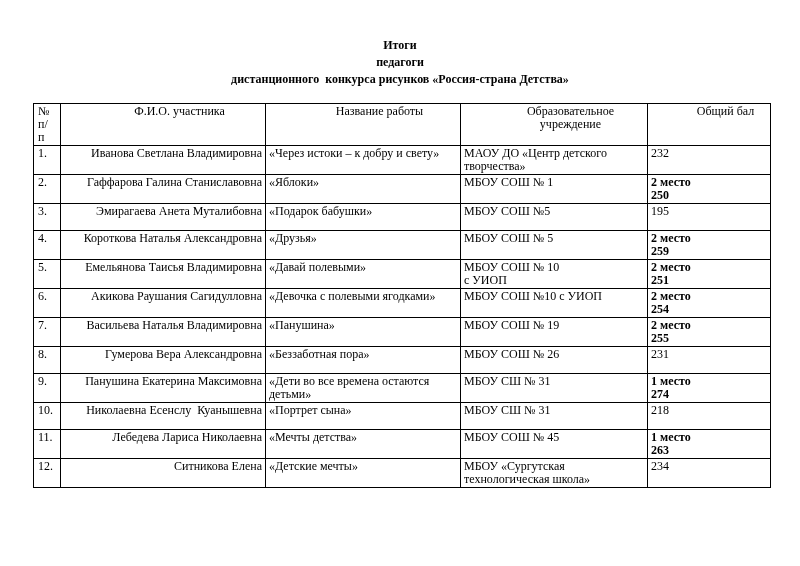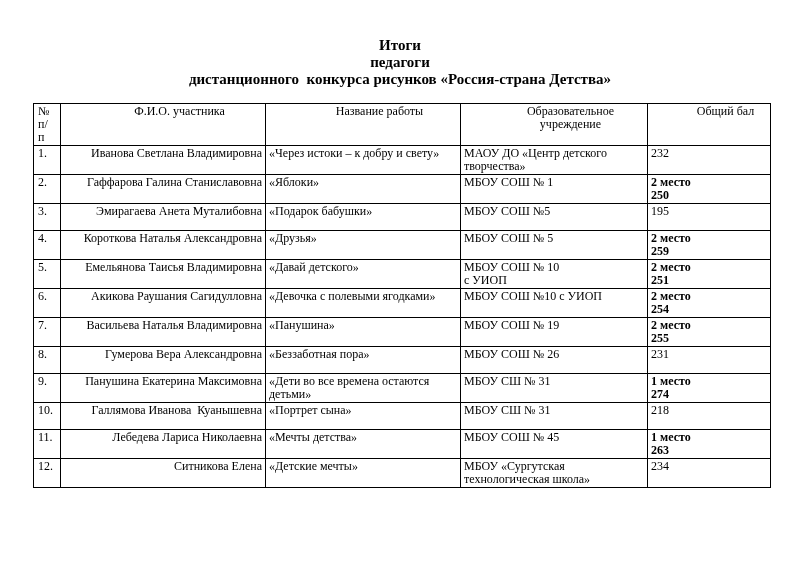--- a/index.html
+++ b/index.html
@@ -12,21 +12,21 @@
     font-family: "Liberation Serif", serif;
     overflow: hidden;
   }
   .title-block {
     position: absolute;
     top: 37px;
     left: 0;
     width: 100%;
     text-align: center;
     font-weight: bold;
-    font-size: 15px;
+    font-size: 12px;
     line-height: 17px;
   }
   .title-line { white-space: pre-wrap; }
   table.results {
     position: absolute;
     left: 33px;
     top: 103px;
     width: 737px;
     border-collapse: collapse;
     table-layout: fixed;
@@ -124,21 +124,21 @@
     <td class="name">Короткова Наталья Александровна</td>
     <td class="work">«Друзья»</td>
     <td class="org">МБОУ СОШ № 5</td>
     <td class="score bold">2 место
 259</td>
   </tr>
 
   <tr class="data-row">
     <td class="num">5.</td>
     <td class="name">Емельянова Таисья Владимировна</td>
-    <td class="work">«Давай детского»</td>
+    <td class="work">«Давай полевыми»</td>
     <td class="org">МБОУ СОШ № 10
 с УИОП</td>
     <td class="score bold">2 место
 251</td>
   </tr>
 
   <tr class="data-row">
     <td class="num">6.</td>
     <td class="name">Акикова Раушания Сагидулловна</td>
     <td class="work">«Девочка с полевыми ягодками»</td>
@@ -169,21 +169,21 @@
     <td class="name">Панушина Екатерина Максимовна</td>
     <td class="work">«Дети во все времена остаются
 детьми»</td>
     <td class="org">МБОУ СШ № 31</td>
     <td class="score bold">1 место
 274</td>
   </tr>
 
   <tr class="data-row">
     <td class="num">10.</td>
-    <td class="name">Галлямова Иванова  Куанышевна</td>
+    <td class="name">Николаевна Есенслу  Куанышевна</td>
     <td class="work">«Портрет сына»</td>
     <td class="org">МБОУ СШ № 31</td>
     <td class="score">218</td>
   </tr>
 
   <tr class="data-row">
     <td class="num">11.</td>
     <td class="name">Лебедева Лариса Николаевна</td>
     <td class="work">«Мечты детства»</td>
     <td class="org">МБОУ СОШ № 45</td>

